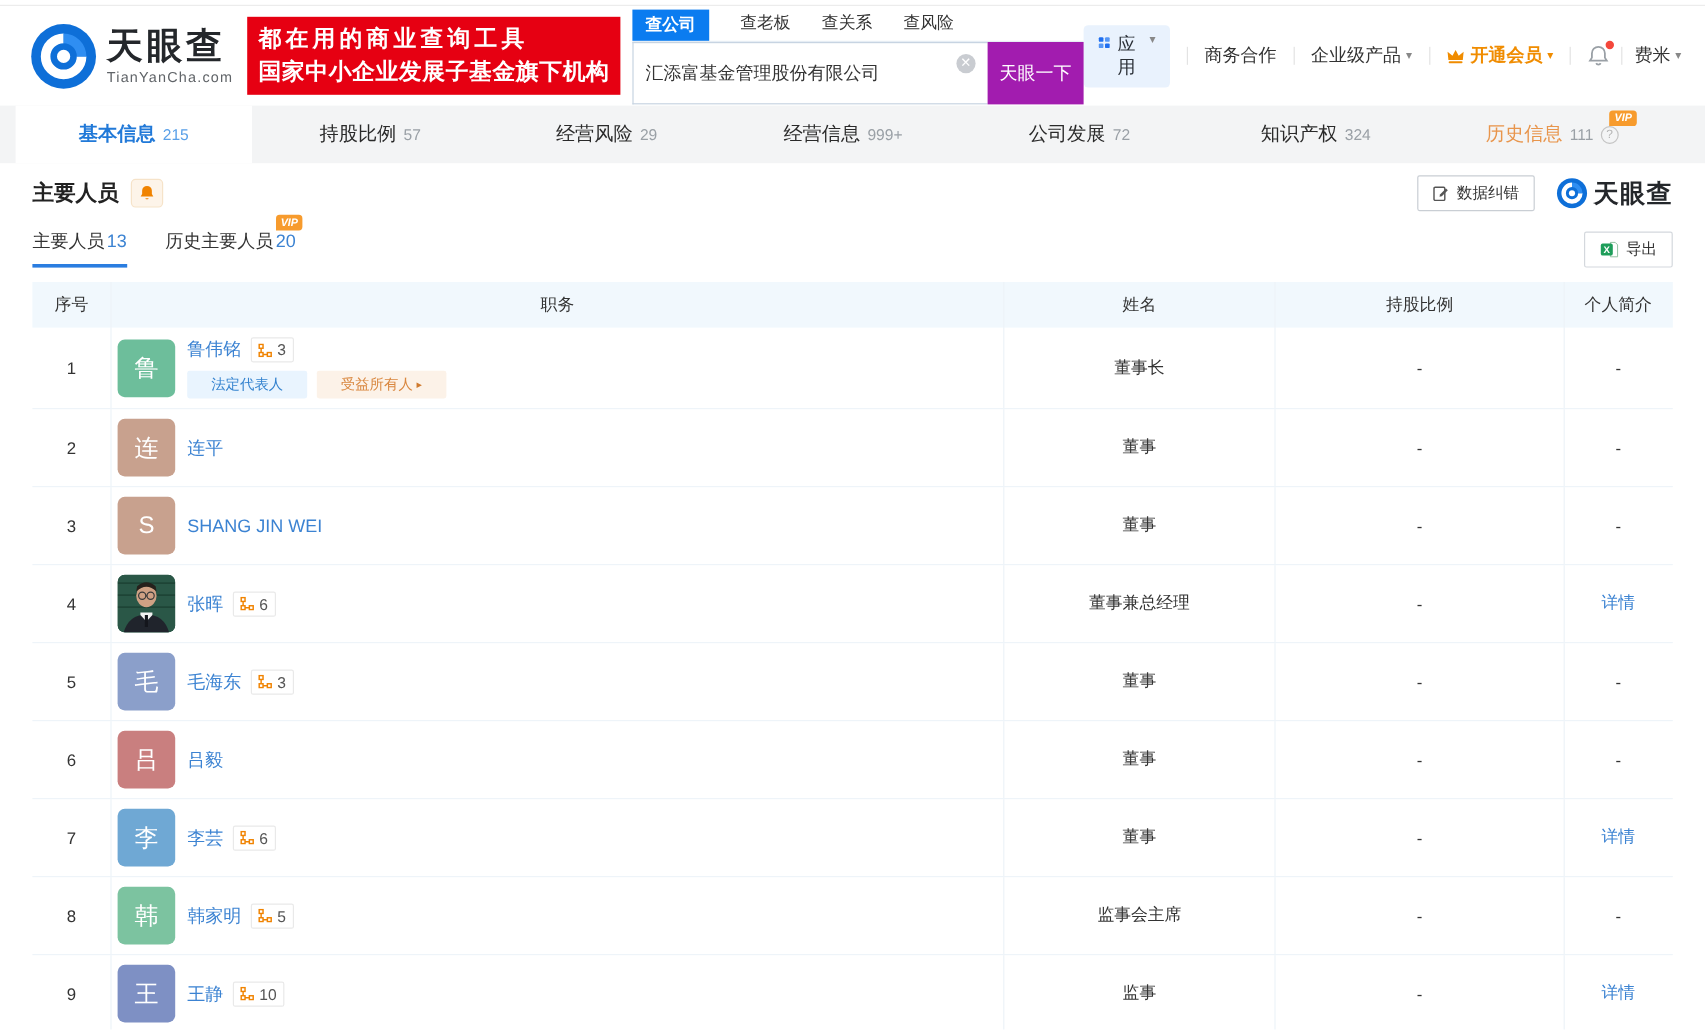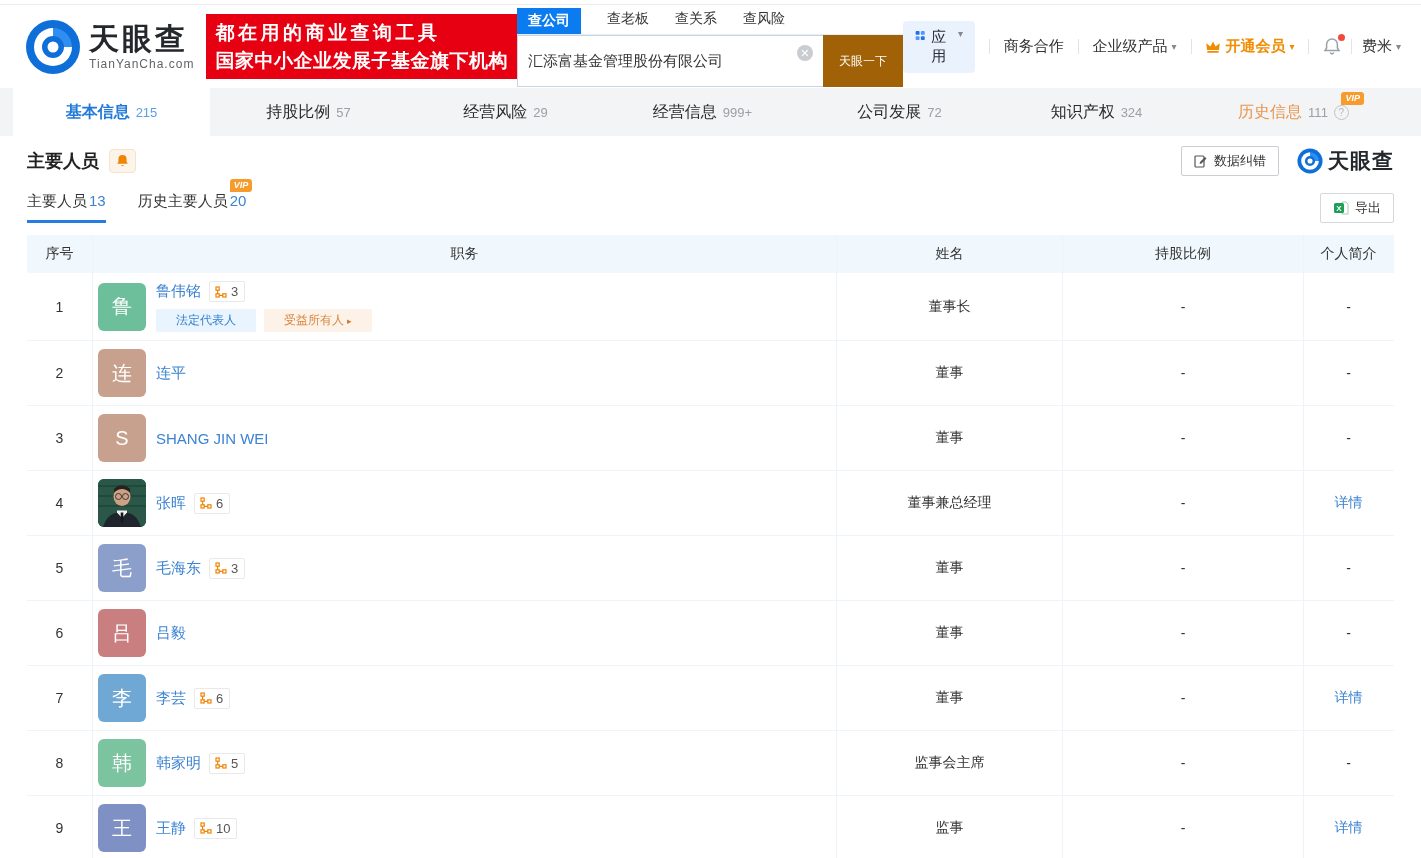--- a/index.html
+++ b/index.html
@@ -12,31 +12,31 @@
   .logo-group { display:flex; align-items:center; gap:8px; }
   .logo-svg { width:56px; height:56px; display:block; }
   .brand-block { display:flex; flex-direction:column; line-height:1; }
   .brand-cn { font-size:30px; font-weight:bold; color:#24272b; letter-spacing:3px; }
   .brand-en { font-size:12px; color:#606468; margin-top:4px; letter-spacing:1px; }
   .slogan { margin-left:12px; background:#e60012; color:#fff; font-weight:bold;
     font-size:19px; padding:5px 9px; line-height:1.45; white-space:nowrap; }
   .slogan .l1 { letter-spacing:3.5px; display:block; }
   .slogan .l2 { letter-spacing:0.5px; display:block; }
 
-  .search-area { margin-left:0; width:450px; }
+  .search-area { margin-left:10px; width:450px; }
   .search-tabs { display:flex; align-items:flex-end; gap:26px; font-size:14px;
     border-bottom:1px solid #e6edf4; }
   .search-tab { color:#333; padding:4px 0 6px 0; cursor:pointer; }
   .search-tab.active { background:#0b7cf0; color:#fff; padding:4px 11px; font-weight:bold; }
   .search-box { display:flex; height:52px; position:relative; }
   .search-input { flex:1; border:1px solid #c7d4e2; border-right:none; padding:0 34px 0 10px;
     font-size:15px; color:#333; outline:none; font-family:inherit; }
   .clear-icon { position:absolute; right:90px; top:10px; width:16px; height:16px; border-radius:50%;
     background:#c9ccd1; color:#fff; font-size:11px; line-height:16px; text-align:center; cursor:pointer; }
-  .search-btn { width:80px; background:#a16207; color:#fff; border:none; font-size:12px;
+  .search-btn { width:80px; background:#a21caf; color:#fff; border:none; font-size:15px;
     cursor:pointer; font-family:Liberation Sans, sans-serif; }
 
   .top-nav { margin-left:auto; display:flex; align-items:center; font-size:15px; color:#333; }
   .nav-sep { width:1px; height:15px; background:#e3e3e3; margin:0 14px; }
   .apps-pill { display:flex; gap:6px; background:#e9f2fd; border-radius:4px;
     padding:7px 12px; cursor:pointer; color:#2a2f36; }
   .nav-item { display:flex; align-items:center; gap:4px; cursor:pointer; white-space:nowrap; }
   .caret { font-size:10px; color:#888; }
   .vip-nav { color:#f08c00; font-weight:bold; }
   .vip-nav .caret { color:#f08c00; }

